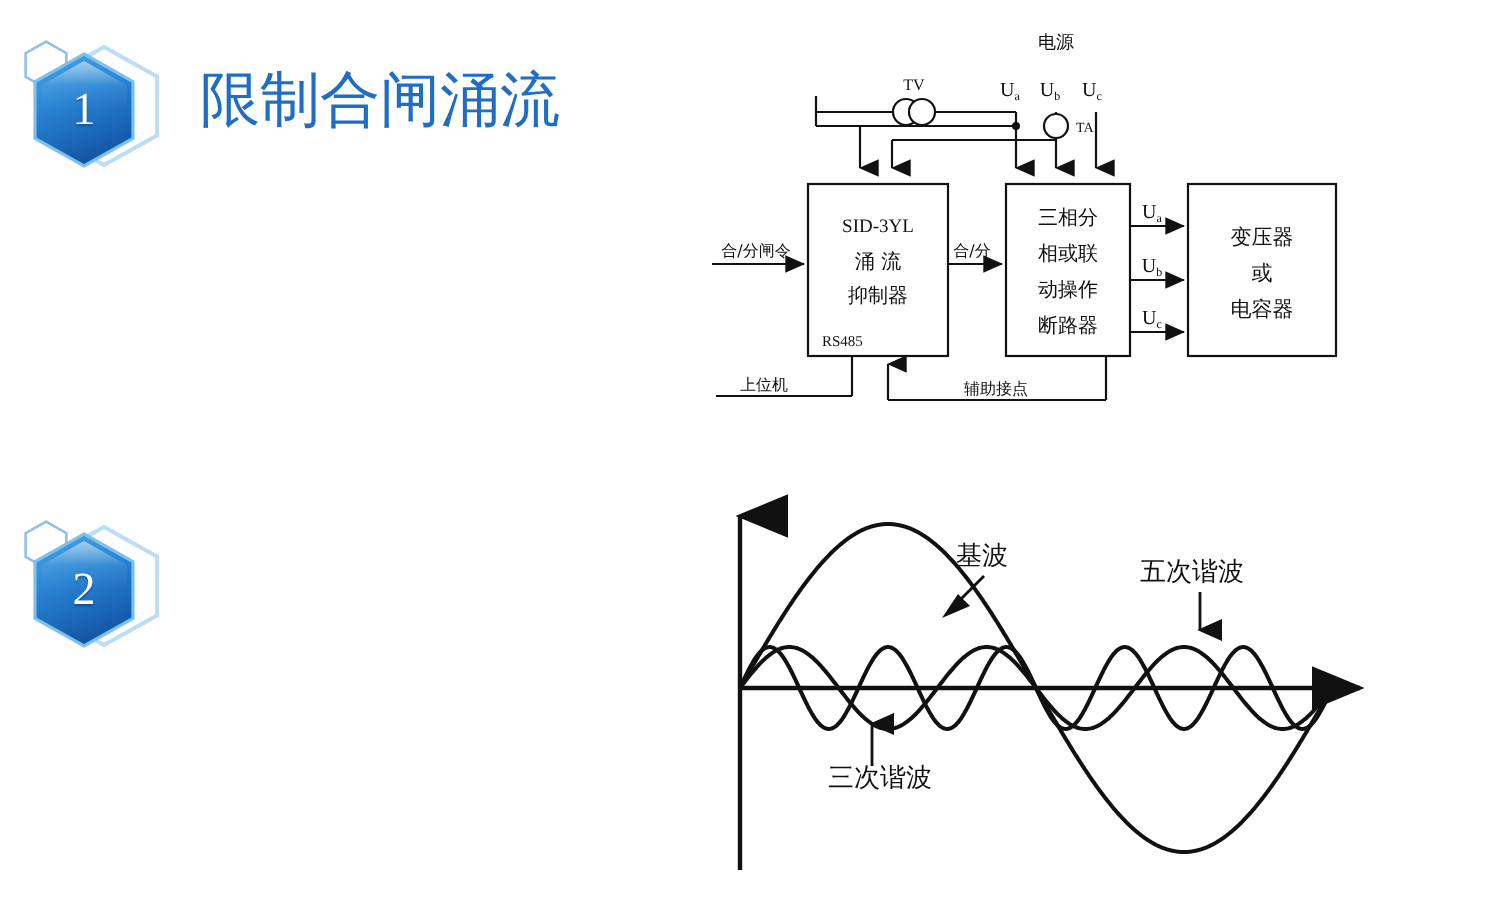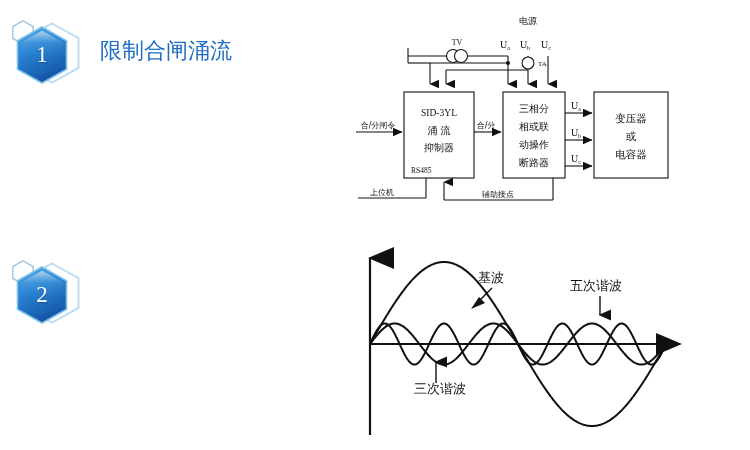--- a/index.html
+++ b/index.html
@@ -73,21 +73,21 @@
     font-size: 23px;
     font-family: "Liberation Serif", "DejaVu Serif", serif;
     letter-spacing: 0;
     text-shadow: 0 1px 1px rgba(0,40,90,.45);
     pointer-events: none;
   }
 
   .section-title {
     margin-left: 18px;
     color: #1f6dc4;
-    font-size: 22px;
+    font-size: 30px;
     line-height: 1;
     white-space: nowrap;
     font-family: "DejaVu Sans", "Liberation Sans", sans-serif;
   }
 
   
   .figure {
     position: absolute;
   }
   #figure-block-diagram {

